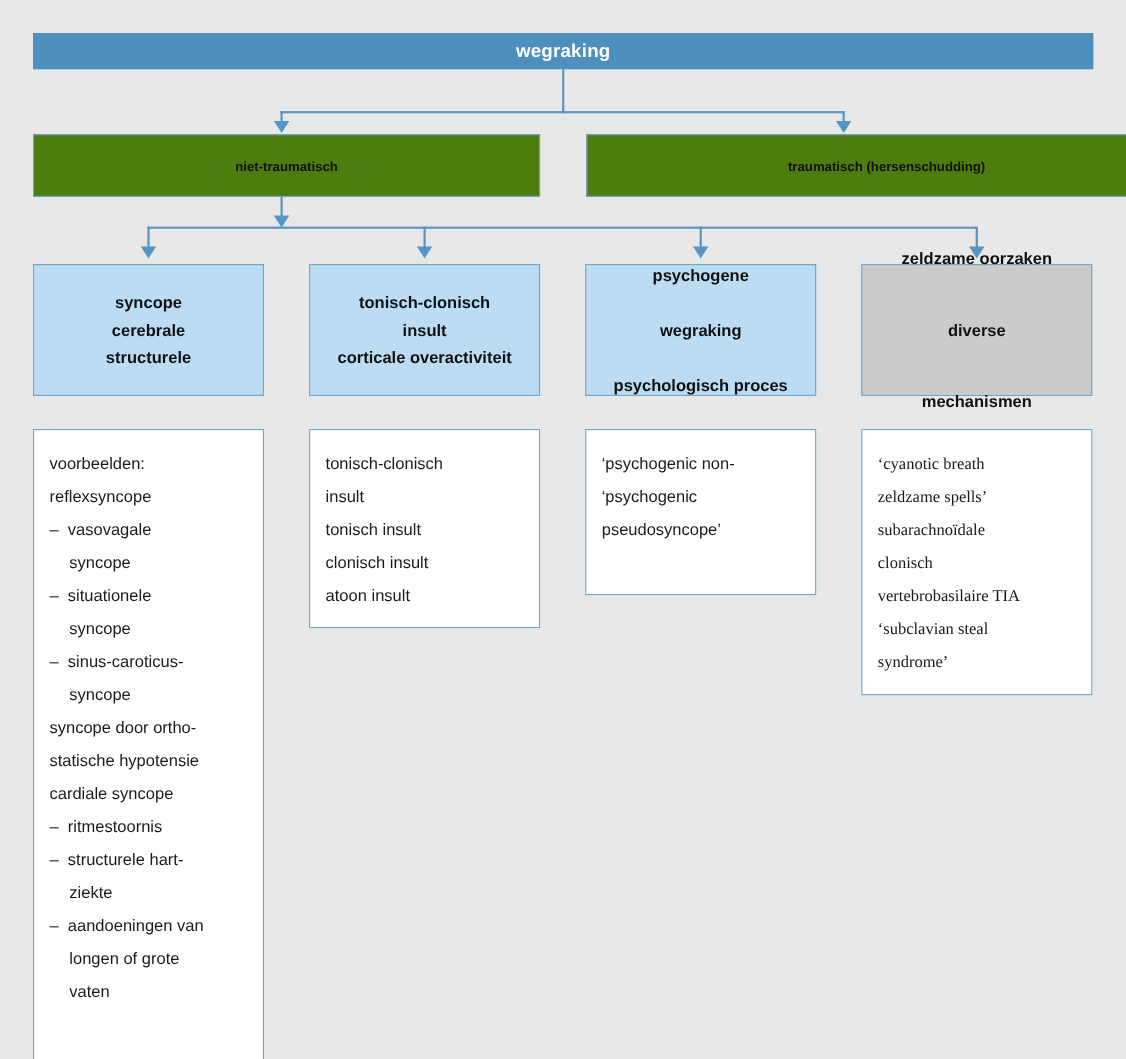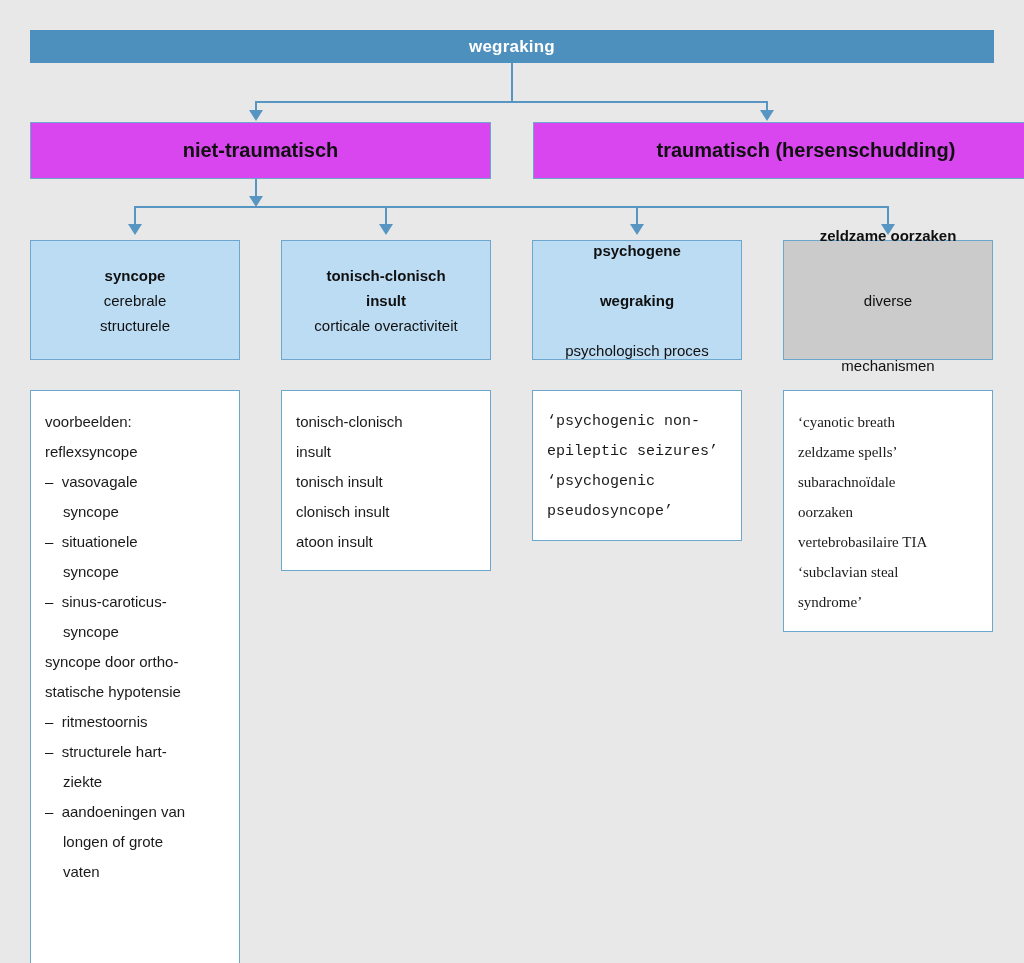--- a/index.html
+++ b/index.html
@@ -36,28 +36,28 @@
     justify-content: center;
     letter-spacing: 0.2px;
     box-sizing: border-box;
   }
 
   
   .lvl2-box {
     position: absolute;
     top: 122px;
     height: 57px;
-    background: #d946ef;
+    background: #4d7c0f;
     border: 1px solid #6ca7ce;
     box-sizing: border-box;
     display: flex;
     align-items: center;
     justify-content: center;
     font-weight: bold;
-    font-size: 20px;
+    font-size: 12px;
     color: #101010;
   }
   .lvl2-left  { left: 30px;  width: 461px; }
   .lvl2-right { left: 533px; width: 546px; }
 
   
   .lvl3-box {
     position: absolute;
     top: 240px;
     width: 210px;
@@ -70,21 +70,21 @@
     justify-content: center;
     padding: 0 8px;
     text-align: center;
     font-size: 15px;
     color: #101010;
     line-height: 25px;
   }
   .lvl3-box.blue { background: #bcdcf4; }
   .lvl3-box.gray { background: #cccbcb; }
   .lvl3-box .ttl { font-weight: bold; }
-  .lvl3-box .sub { font-weight: normal; }
+  .lvl3-box .sub { font-weight: bold; }
 
   .c1 { left: 30px;  }
   .c2 { left: 281px; }
   .c3 { left: 532px; gap: 25px; }
   .c4 { left: 783px; gap: 40px; }
 
   
   .detail-box {
     position: absolute;
     width: 210px;
@@ -183,43 +183,43 @@
       <div class="line dash">voorbeelden:</div>
       <div class="line dash">reflexsyncope</div>
       <div class="line dash">–  vasovagale</div>
       <div class="line indent">syncope</div>
       <div class="line dash">–  situationele</div>
       <div class="line indent">syncope</div>
       <div class="line dash">–  sinus-caroticus-</div>
       <div class="line indent">syncope</div>
       <div class="line dash">syncope door ortho-</div>
       <div class="line dash">statische hypotensie</div>
+      <div class="line dash">cardiale syncope</div>
       <div class="line dash">–  ritmestoornis</div>
       <div class="line dash">–  structurele hart-</div>
       <div class="line indent">ziekte</div>
       <div class="line dash">–  aandoeningen van</div>
       <div class="line indent">longen of grote</div>
       <div class="line indent">vaten</div>
     </div>
   <div class="detail-box" id="detail-1" style="left:281px; top:390px; height:181px;">
       <div class="line dash">tonisch-clonisch</div>
       <div class="line dash">insult</div>
       <div class="line dash">tonisch insult</div>
       <div class="line dash">clonisch insult</div>
       <div class="line dash">atoon insult</div>
     </div>
-  <div class="detail-box" id="detail-2" style="left:532px; top:390px; height:151px;font-family:Liberation Mono, monospace;">
+  <div class="detail-box" id="detail-2" style="left:532px; top:390px; height:151px;">
       <div class="line dash">‘psychogenic non-</div>
-      <div class="line dash">epileptic seizures’</div>
       <div class="line dash">‘psychogenic</div>
       <div class="line dash">pseudosyncope’</div>
     </div>
   <div class="detail-box" id="detail-3" style="left:783px; top:390px; height:242px;font-family:Liberation Serif, serif;">
       <div class="line dash">‘cyanotic breath</div>
       <div class="line dash">zeldzame spells’</div>
       <div class="line dash">subarachnoïdale</div>
-      <div class="line dash">oorzaken</div>
+      <div class="line dash">clonisch</div>
       <div class="line dash">vertebrobasilaire TIA</div>
       <div class="line dash">‘subclavian steal</div>
       <div class="line dash">syndrome’</div>
     </div>
 
 </div>
 
 </body></html>

